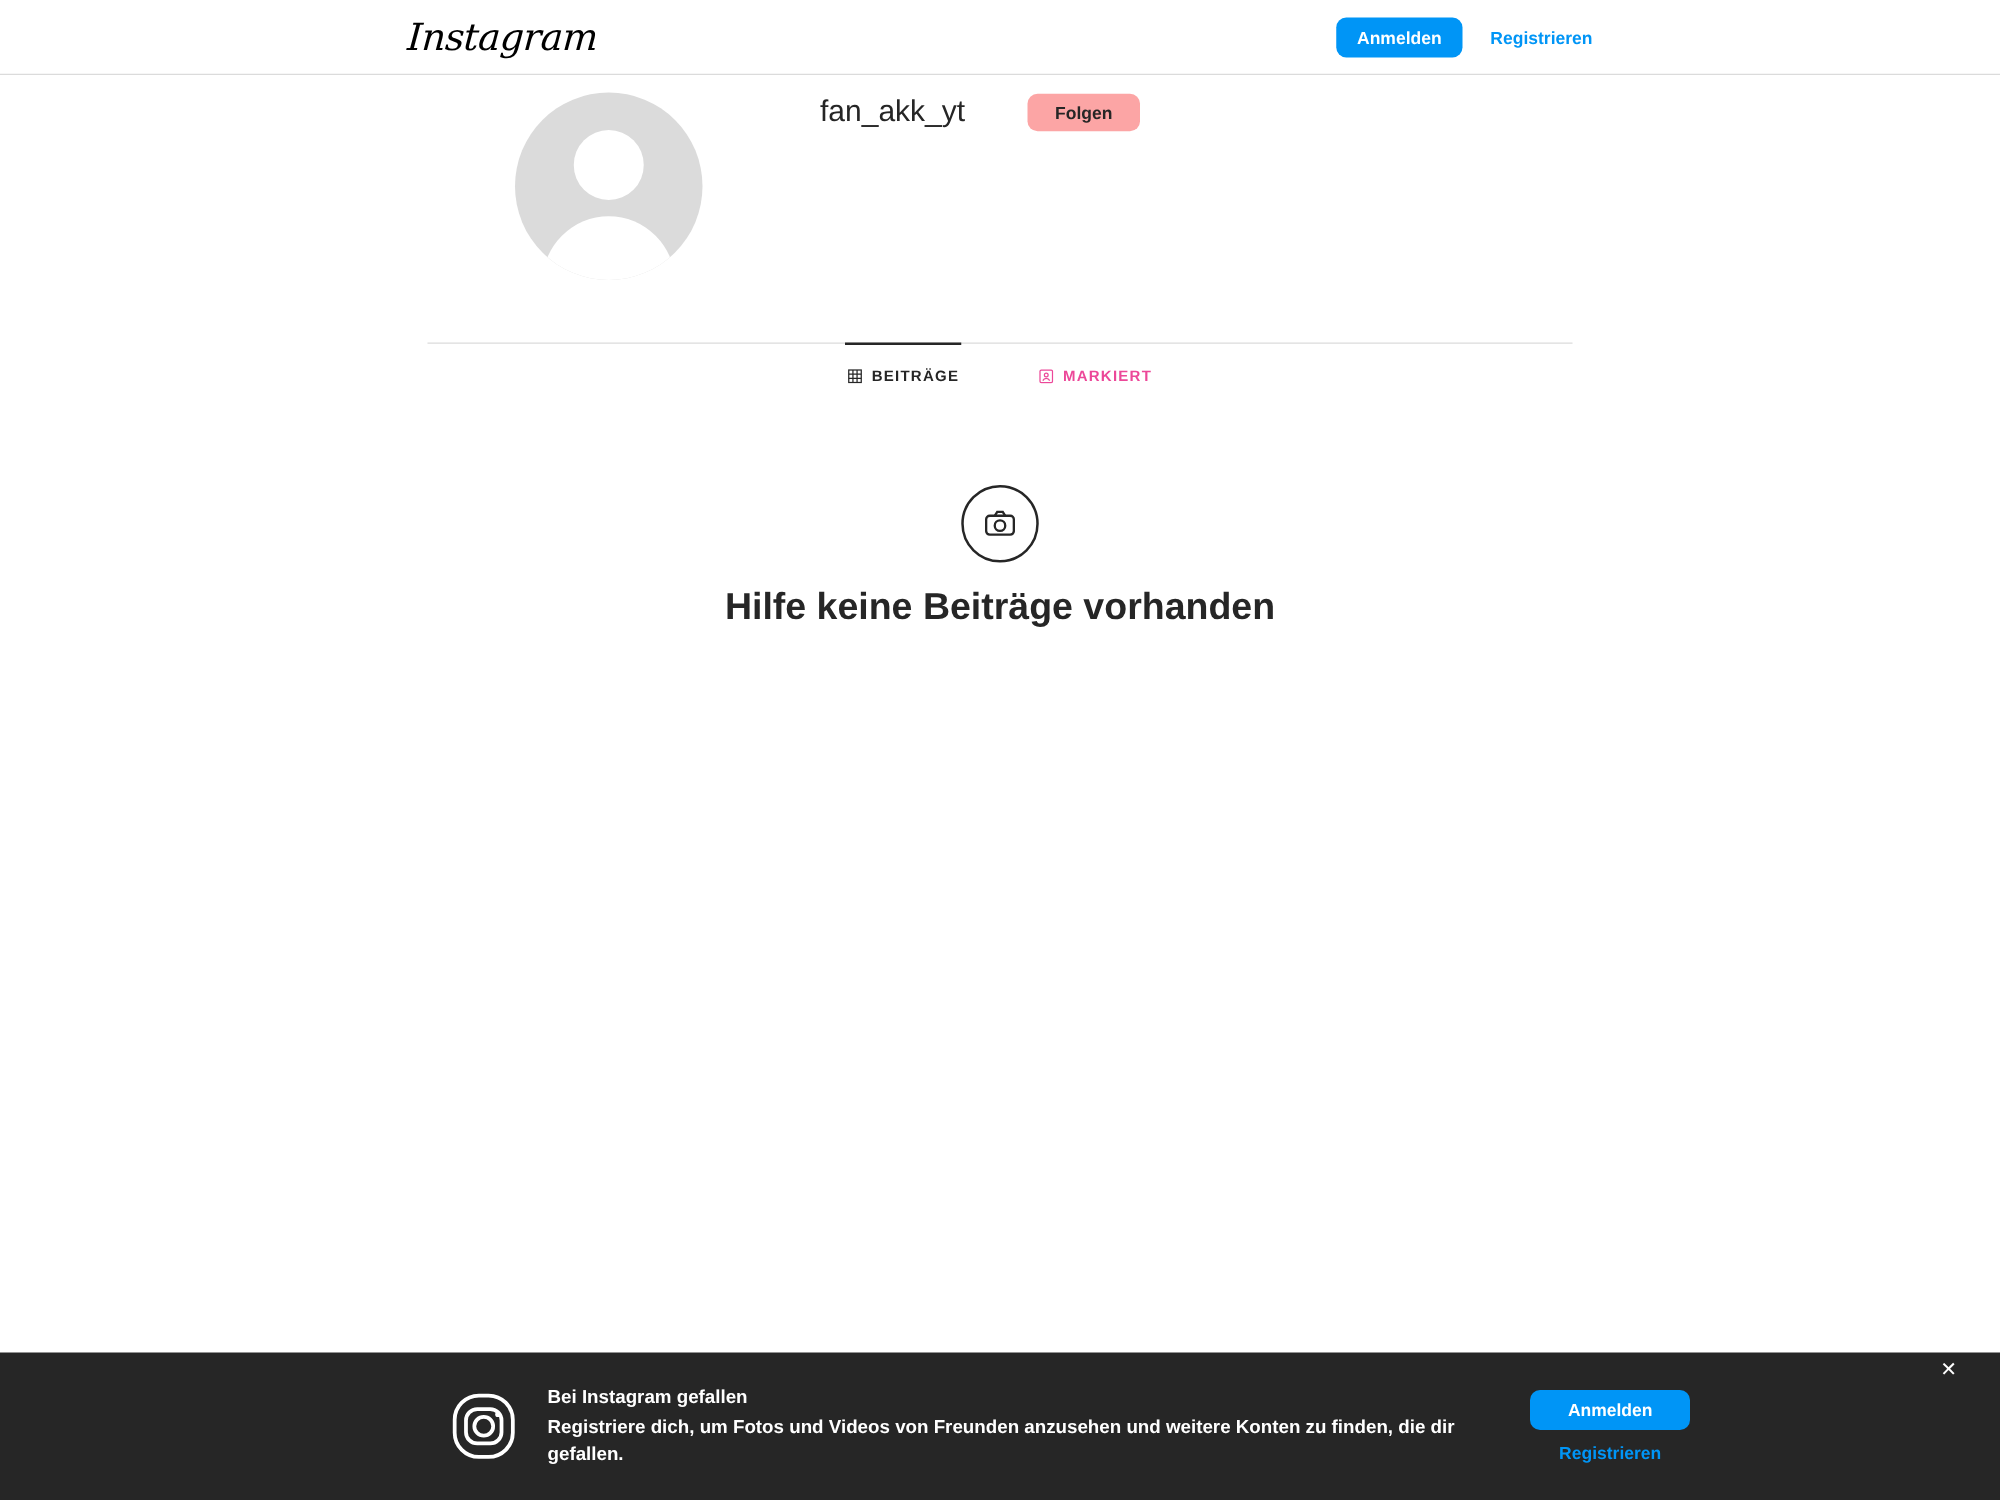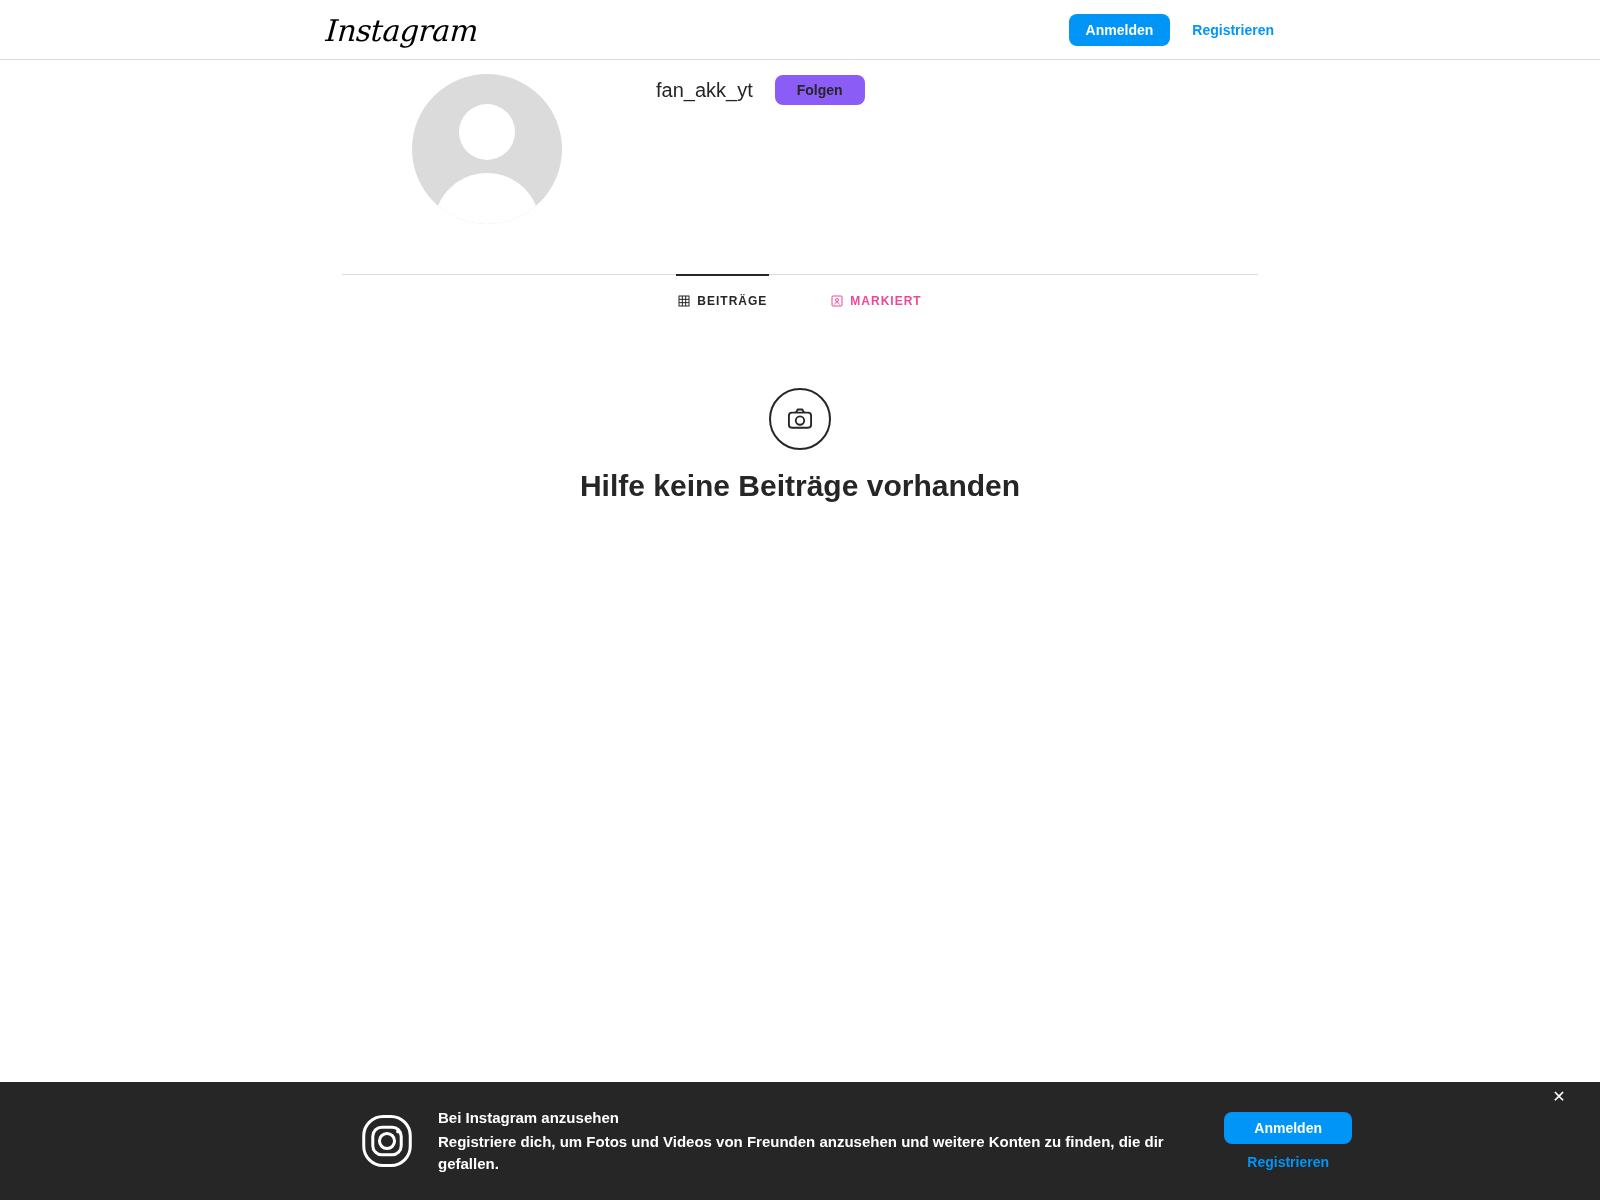--- a/index.html
+++ b/index.html
@@ -151,36 +151,37 @@
     top: 12px;
     width: 600px;
   }
   .name-row {
     display: flex;
     align-items: center;
     gap: 22px;
     height: 36px;
   }
   .username {
-    font-size: 20px;
+    font-size: 24px;
     font-weight: 400;
     line-height: 24px;
     color: #262626;
   }
   .btn-follow {
-    background: #8b5cf6;
+    background: #fca5a5;
     color: #262626;
     border: none;
     border-radius: 8px;
     font-family: "Liberation Sans", sans-serif;
     font-size: 14px;
     font-weight: 700;
     height: 30px;
     padding: 0 22px;
     cursor: pointer;
+    margin-left: 28px;
   }
 
   .stats-row {
     display: flex;
     gap: 0;
     margin-top: 24px;
     font-size: 16px;
     color: #262626;
   }
   .stat { margin-right: 40px; white-space: nowrap; }
@@ -434,21 +435,21 @@
     <div class="banner-logo">
       <svg width="52" height="56" viewBox="0 0 24 26" fill="none" stroke="#ffffff" stroke-width="1.4">
         <rect x="1.2" y="1.6" width="21.6" height="22.8" rx="9"></rect>
         <rect x="5.4" y="6.6" width="13.2" height="12.8" rx="4.2"></rect>
         <circle cx="12" cy="13" r="3.5"></circle>
         <circle cx="17.2" cy="8.6" r="0.95" fill="#ffffff" stroke="none"></circle>
       </svg>
     </div>
 
     <div class="banner-text">
-      <div class="banner-title">Bei Instagram anzusehen</div>
+      <div class="banner-title">Bei Instagram gefallen</div>
       <div class="banner-sub">Registriere dich, um Fotos und Videos von Freunden anzusehen und weitere Konten zu finden, die dir gefallen.</div>
     </div>
 
     <div class="banner-actions">
       <button class="banner-btn-login">Anmelden</button>
       <a class="banner-link-signup">Registrieren</a>
     </div>
 
     <div class="banner-close">✕</div>
   </div>

